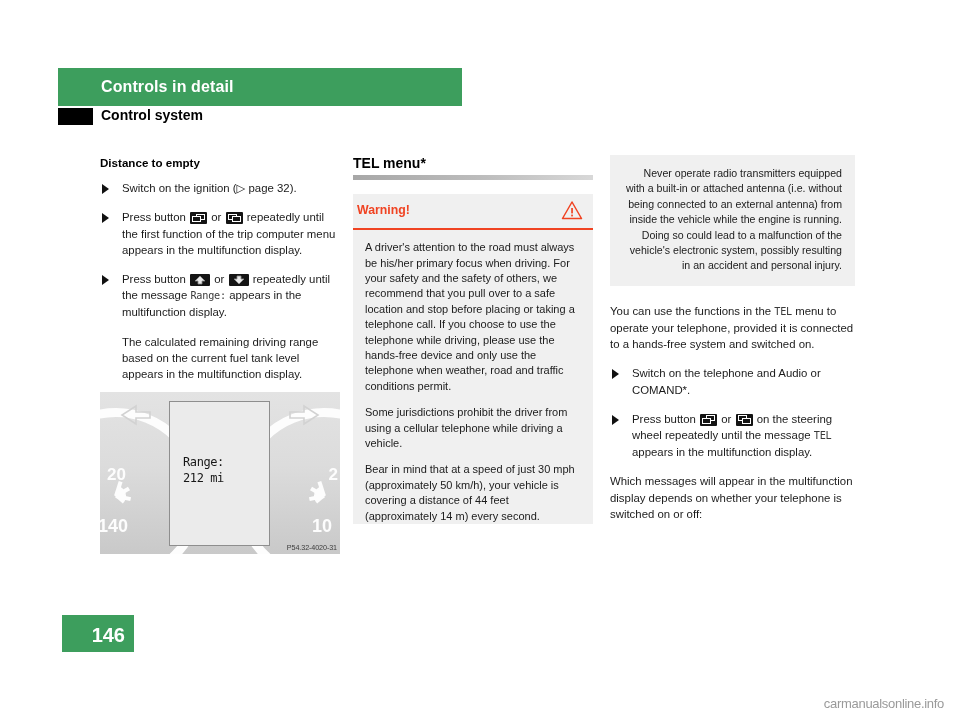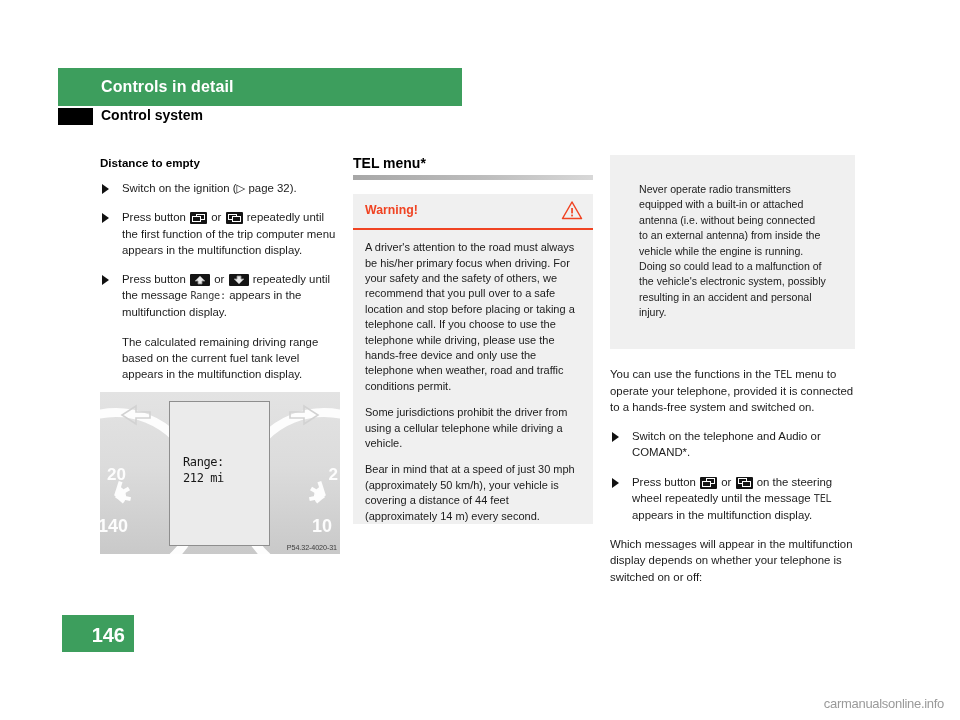--- a/index.html
+++ b/index.html
@@ -155,21 +155,21 @@
     background: #f0f0f0;
     box-sizing: border-box;
   }
   #warning-box .wb-head {
     position: relative;
     height: 34px;
     border-bottom: 2px solid #f04322;
   }
   #warning-box .wb-head .wb-title {
     position: absolute;
-    left: 12px;
+    left: 4px;
     top: 8px;
     color: #f04322;
     font-size: 12.3px;
     font-weight: bold;
   }
   #warning-box .wb-head .wb-ico {
     position: absolute;
     right: 10px;
     top: 6px;
   }
@@ -186,21 +186,21 @@
   #note-box {
     width: 245px;
     background: #f0f0f0;
     box-sizing: border-box;
     padding: 11px 13px 12px 13px;
     font-size: 10.6px;
     line-height: 15.4px;
     color: #1b1b1b;
     margin-bottom: 17px;
   }
-  #note-box p { margin: 16px; }
+  #note-box p { margin: 0; text-align: right; }
 
   
   #cluster-figure {
     position: absolute;
     left: 100px;
     top: 392px;
     width: 240px;
     height: 162px;
     overflow: hidden;
     background: linear-gradient(to bottom, #e3e3e3 0%, #dcdcdc 45%, #c9c9c9 100%);

